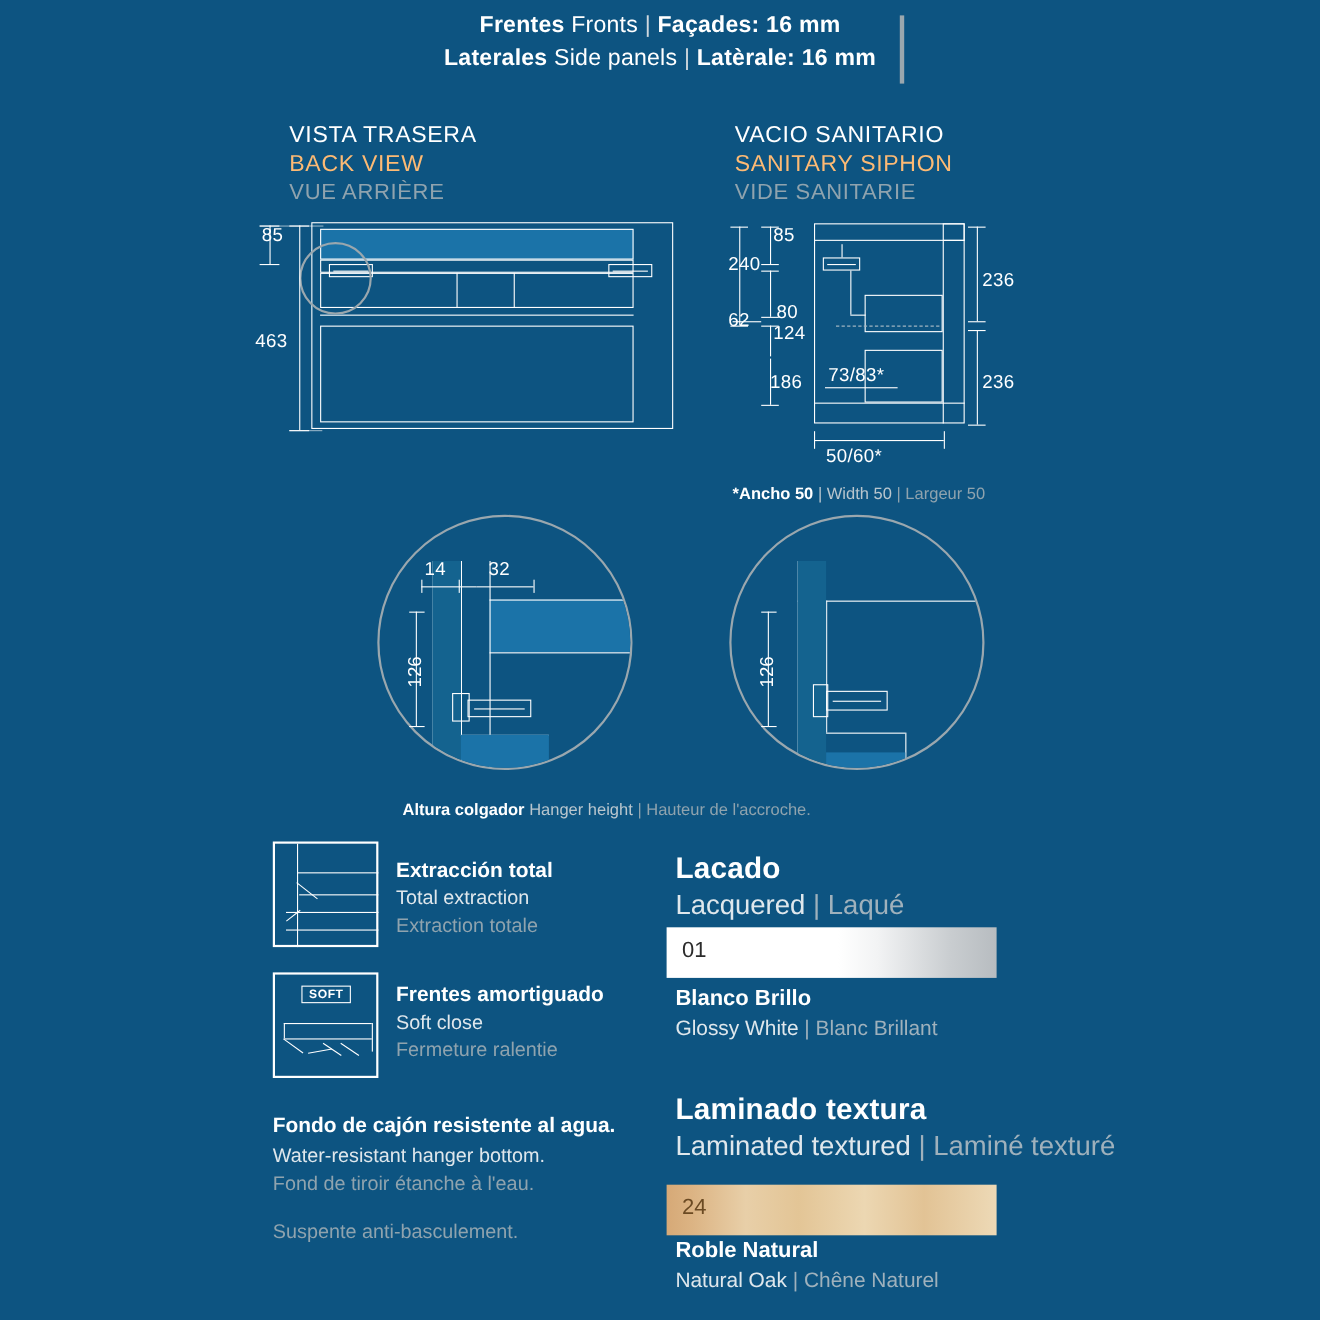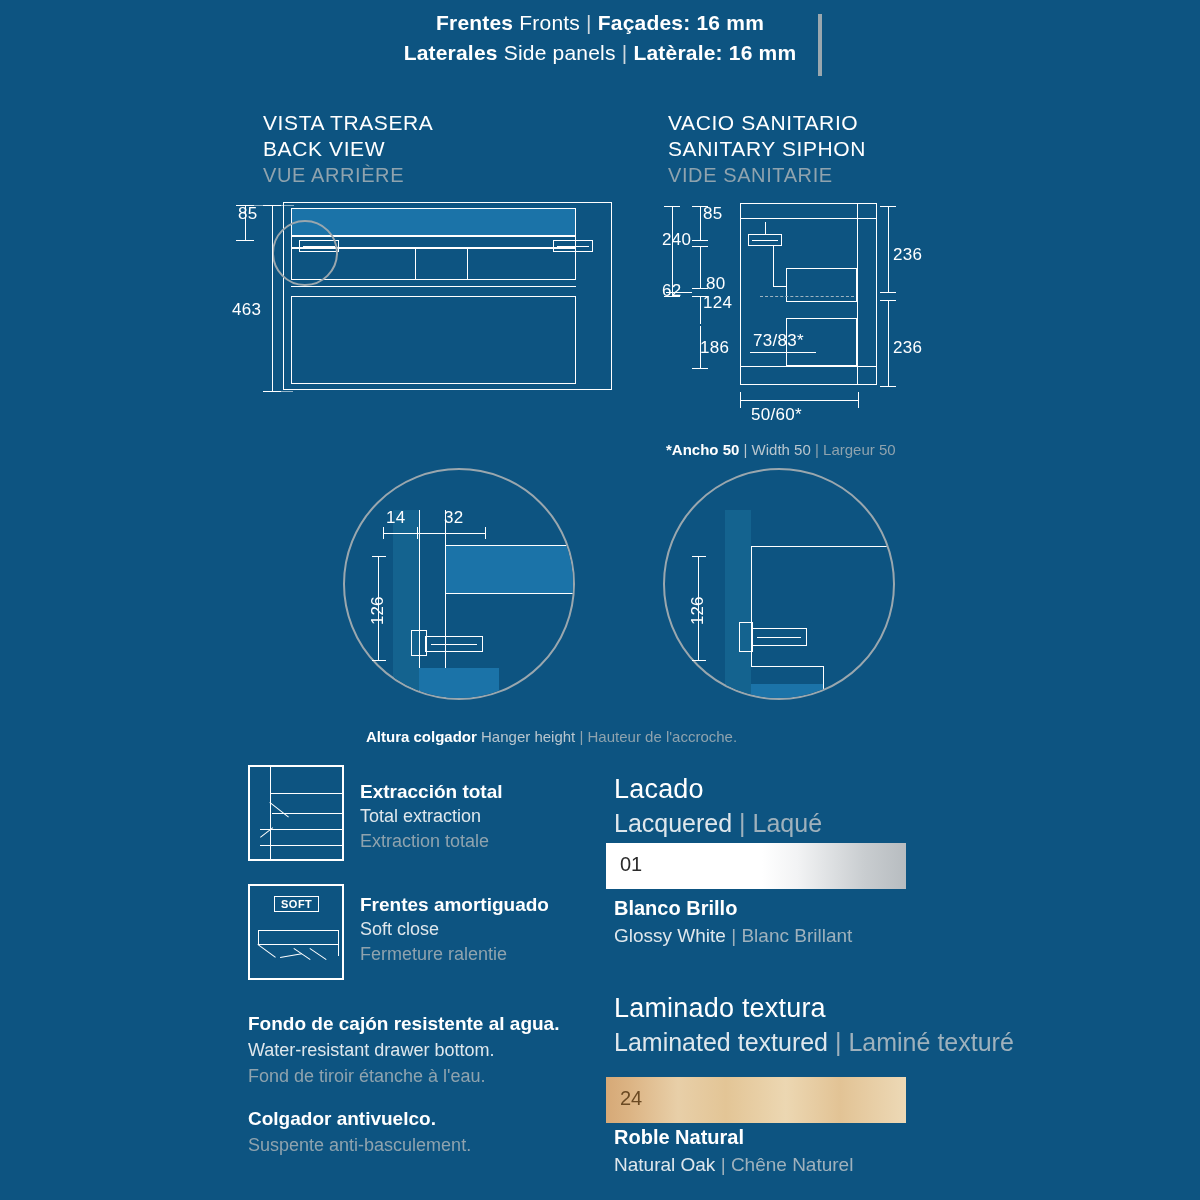--- a/index.html
+++ b/index.html
@@ -23,21 +23,21 @@
   .header .b { font-weight: bold; }
   .header .sep { color: #cfd8de; }
   .header-rule {
     position: absolute; left: 818px; top: 14px; width: 4px; height: 62px;
     background: #9aa7ae;
   }
 
   
   .sec-title { position: absolute; line-height: 26px; }
   .sec-title .t1 { font-size: 21px; letter-spacing: .6px; color: #ffffff; }
-  .sec-title .t2 { font-size: 21px; letter-spacing: .6px; color: #ffffff; }
+  .sec-title .t2 { font-size: 21px; letter-spacing: .6px; color: #fdba74; }
   .sec-title .t3 { font-size: 20px; letter-spacing: .6px; color: #8fa3ae; }
 
   #title-back { left: 263px; top: 110px; }
   #title-siphon { left: 668px; top: 110px; }
 
   
   .ln { position: absolute; background: #ffffff; }
   .ln.h { height: 1px; }
   .ln.v { width: 1px; }
   .ln.d { background: none; border-top: 1px dashed #9fb4c1; height: 0; }
@@ -64,21 +64,21 @@
   .feat-text .l2 { font-size: 18px; color: #dfe7ec; }
   .feat-text .l3 { font-size: 18px; color: #8fa3ae; }
 
   .note { position: absolute; line-height: 26px; }
   .note .l1 { font-size: 19px; font-weight: bold; color: #ffffff; }
   .note .l2 { font-size: 18px; color: #dfe7ec; }
   .note .l3 { font-size: 18px; color: #8fa3ae; }
 
   
   .fin-title { position: absolute; line-height: 34px; }
-  .fin-title .l1 { font-size: 27px; font-weight: normal; color: #ffffff; letter-spacing: .2px; }
+  .fin-title .l1 { font-size: 27px; font-weight: bold; color: #ffffff; letter-spacing: .2px; }
   .fin-title .l2 { font-size: 25px; color: #dfe7ec; }
   .fin-title .l2 .g { color: #9fb1bc; }
   .swatch { position: absolute; width: 300px; height: 46px; }
   .swatch .code { position: absolute; left: 14px; top: 10px; font-size: 20px; }
   .sw-white { background: linear-gradient(90deg,#ffffff 0%,#ffffff 52%,#f2f3f4 64%,#c9cdd0 86%,#b7bcc0 100%); }
   .sw-white .code { color: #2b2b2b; }
   .sw-oak { background: linear-gradient(90deg,#d6a977 0%,#dcb484 8%,#e8cfa8 24%,#e3c596 40%,#ecd7b2 60%,#e2c395 78%,#edd9b6 100%); }
   .sw-oak .code { color: #6b4a23; }
   .fin-name { position: absolute; line-height: 27px; }
   .fin-name .l1 { font-size: 20px; font-weight: bold; color: #ffffff; }
@@ -317,26 +317,25 @@
     <div class="soft-tag" style="left:24px; top:10px;">SOFT</div>
   </div>
   <div class="feat-text" style="left:360px; top:892px;">
     <div class="l1">Frentes amortiguado</div>
     <div class="l2">Soft close</div>
     <div class="l3">Fermeture ralentie</div>
   </div>
 
   <div class="note" style="left:248px; top:1011px;">
     <div class="l1">Fondo de cajón resistente al agua.</div>
-    <div class="l2">Water-resistant drawer bottom.</div>
+    <div class="l2">Water-resistant hanger bottom.</div>
     <div class="l3">Fond de tiroir étanche à l'eau.</div>
   </div>
 
   <div class="note" style="left:248px; top:1106px;">
-    <div class="l1">Colgador antivuelco.</div>
     <div class="l3">Suspente anti-basculement.</div>
   </div>
 
   <div class="fin-title" style="left:614px; top:772px;">
     <div class="l1">Lacado</div>
     <div class="l2">
       <span>Lacquered</span>
       <span class="g">|</span>
       <span class="g">Laqué</span>
     </div>

